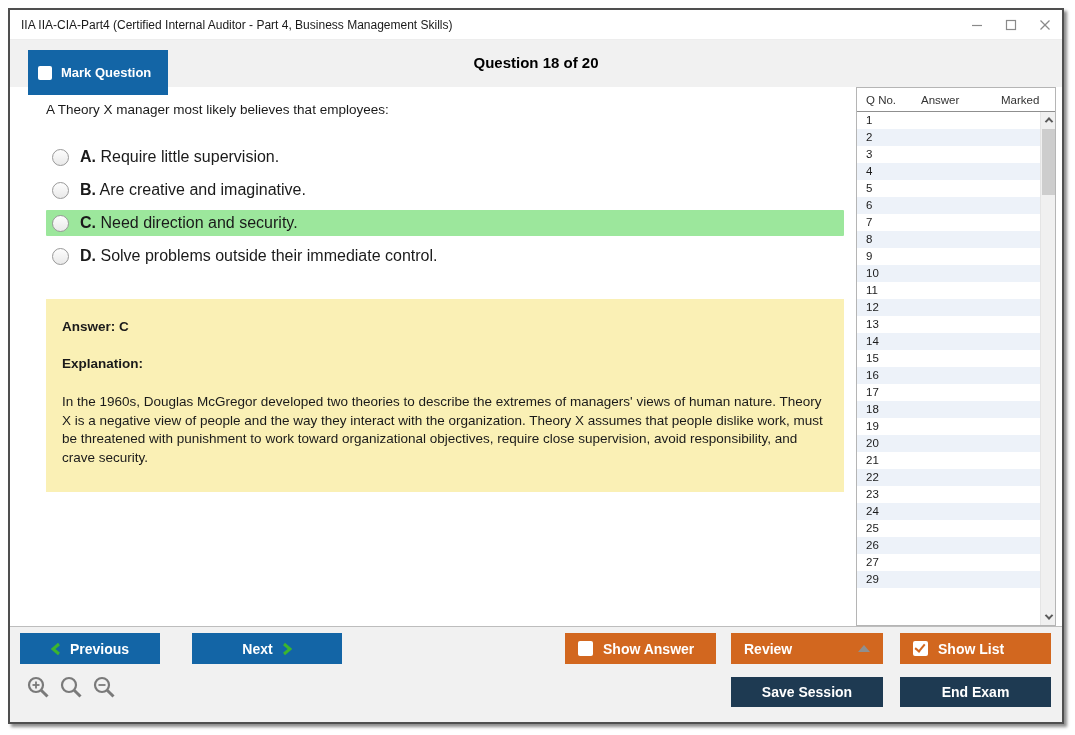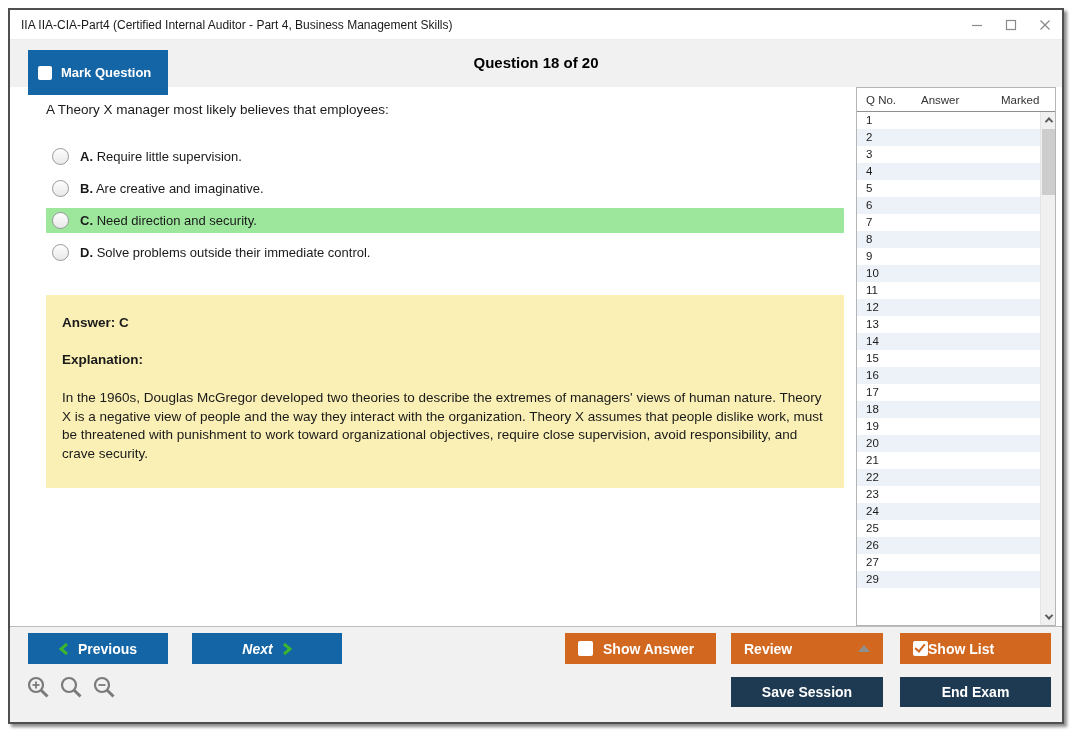--- a/index.html
+++ b/index.html
@@ -32,21 +32,21 @@
 
   
   .content { flex:1; display:flex; background:#fff; overflow:hidden; }
   .main-panel { flex:1; padding:15px 12px 0 36px; }
   .question-text { font-size:13.5px; color:#1a1a1a; margin-bottom:27px; }
   .options-list { }
   .option { display:flex; align-items:center; gap:11px; padding:4px 0 4px 6px; margin-bottom:7px; border-radius:1px; }
   .option.highlighted { background:#9CE79C; }
   .radio { width:17px; height:17px; border-radius:50%; border:1px solid #999;
     background:linear-gradient(#fdfdfd,#e9e9e9); flex:none; cursor:pointer; }
-  .option-text { font-size:13px; color:#1a1a1a; }
+  .option-text { font-size:16px; color:#1a1a1a; }
   .option-letter { font-weight:700; }
 
   .answer-panel { background:#FAF0B5; margin-top:30px; padding:20px 16px 24px 16px; }
   .answer-label { font-size:13.5px; font-weight:700; color:#1a1a1a; margin-bottom:22px; }
   .explanation-label { font-size:13.5px; font-weight:700; color:#1a1a1a; margin-bottom:22px; }
   .explanation-text { font-size:13.5px; color:#1a1a1a; line-height:1.38; max-width:806px; }
 
   
   .sidebar { width:200px; flex:none; margin-right:6px; border:1px solid #b5b5b5; display:flex; flex-direction:column; background:#fff; }
   .list-header { height:24px; flex:none; display:flex; align-items:center; font-size:11.5px; color:#333;
@@ -70,25 +70,25 @@
   .arr.up { transform:rotate(45deg) translate(1px,1px); }
   .arr.down { transform:rotate(225deg) translate(1px,1px); }
   .thumb { position:absolute; left:1px; top:17px; width:13px; height:66px; background:#cdcdcd; cursor:pointer; }
 
   
   .footer { height:96px; background:#f1f1f1; border-top:1px solid #bdbdbd; position:relative; flex:none; }
   .fbtn { position:absolute; height:31px; display:flex; align-items:center; font-size:14px; font-weight:700; color:#fff; cursor:pointer; }
   .btn-blue { background:#1365A6; justify-content:center; gap:9px; }
   .btn-orange { background:#D2671F; }
   .btn-navy { background:#1E3A52; justify-content:center; }
-  .btn-prev { left:18px; top:6px; width:140px; }
-  .btn-next { left:182px; top:6px; width:150px;font-style:italic; }
+  .btn-prev { left:10px; top:6px; width:140px; }
+  .btn-next { left:182px; top:6px; width:150px; }
   .btn-show-answer { left:555px; top:6px; width:151px; padding-left:13px; gap:10px; }
   .btn-review { left:721px; top:6px; width:152px; padding-left:13px; }
-  .btn-show-list { left:890px; top:6px; width:151px; padding-left:13px; }
+  .btn-show-list { left:890px; top:6px; width:151px; padding-left:13px; gap:10px; }
   .btn-save { left:721px; top:50px; width:152px; height:30px; }
   .btn-end { left:890px; top:50px; width:151px; height:30px; }
   .cb15 { width:15px; height:15px; }
   .tri-up { position:absolute; right:13px; width:0; height:0;
     border-left:6px solid transparent; border-right:6px solid transparent; border-bottom:7px solid #8f8f8f; }
   .zoom-bar { position:absolute; left:16px; top:48px; display:flex; gap:7px; align-items:center; }
   .zoom-bar svg { display:block; cursor:pointer; }
 </style>
 </head>
 <body>

